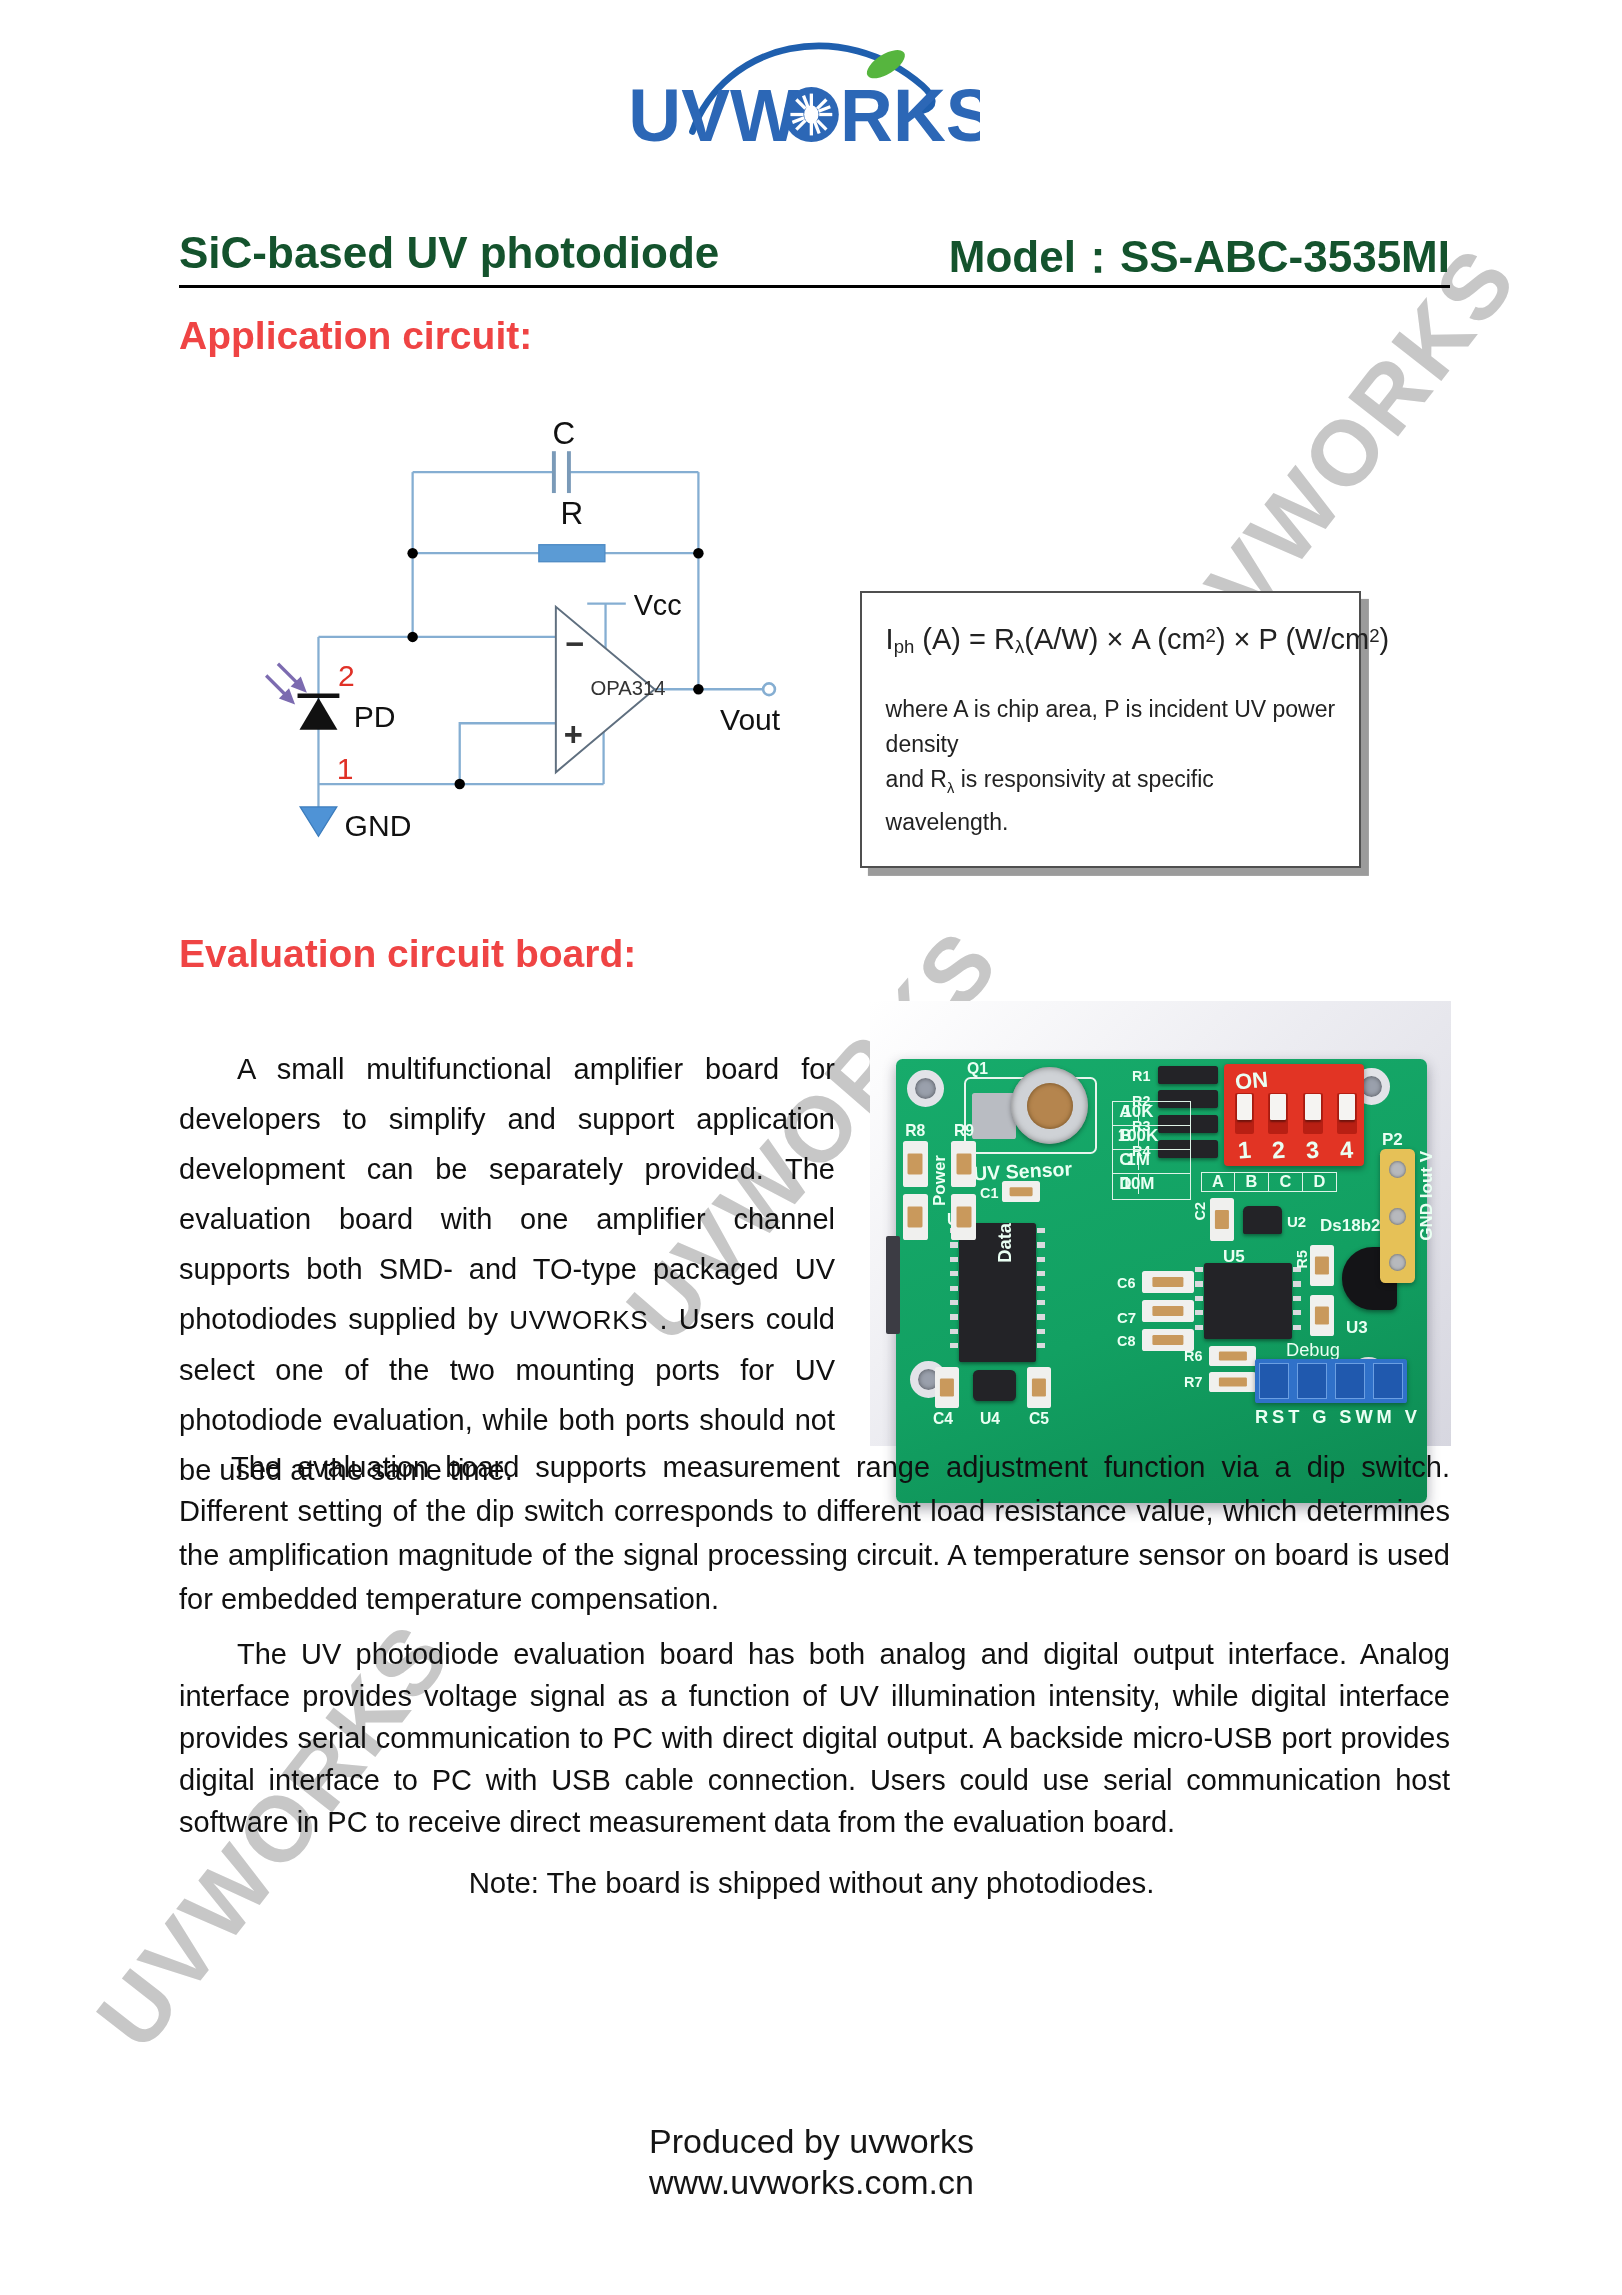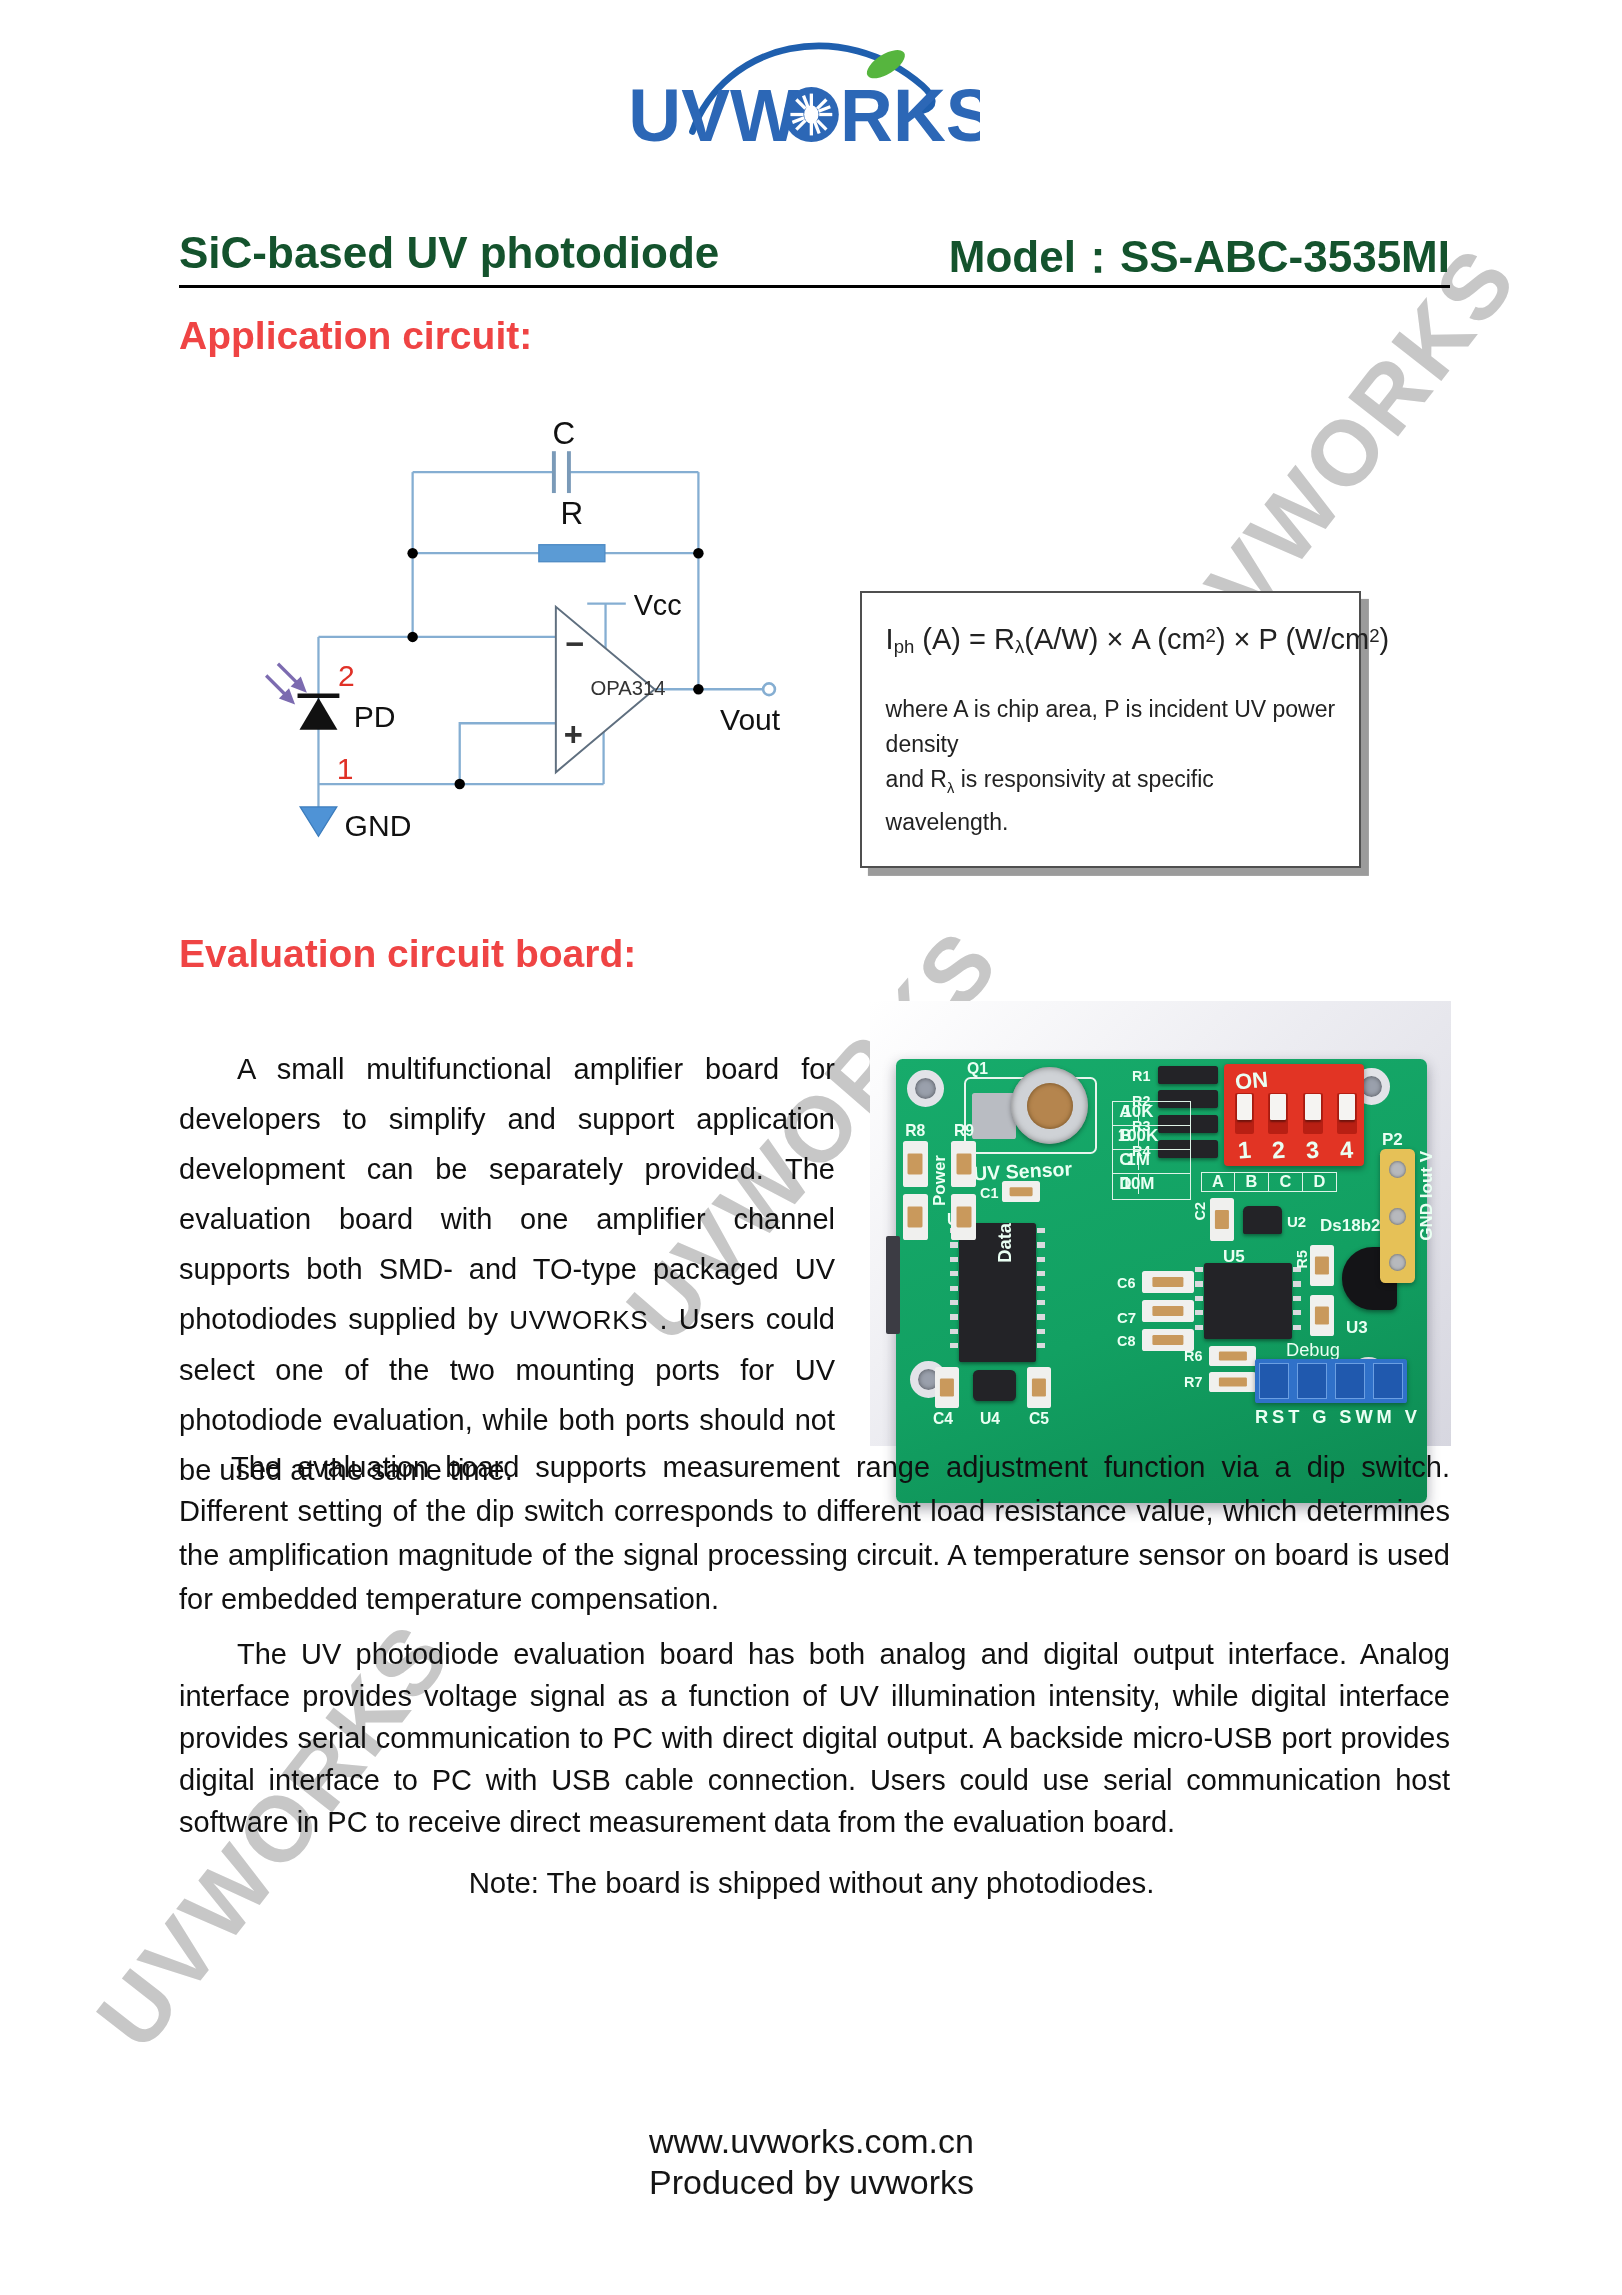--- a/index.html
+++ b/index.html
@@ -373,18 +373,18 @@
 
   <div class="para p1"><span>A small multifunctional amplifier board for developers to simplify and support application development can be separately provided. The evaluation board with one amplifier channel supports both SMD- and TO-type packaged UV photodiodes supplied by </span><span class="brand">UVWORKS</span><span> . Users could select one of the two mounting ports for UV photodiode evaluation, while both ports should not be used at the same time.</span></div>
 
   <div class="para p2">The evaluation board supports measurement range adjustment function via a dip switch. Different setting of the dip switch corresponds to different load resistance value, which determines the amplification magnitude of the signal processing circuit. A temperature sensor on board is used for embedded temperature compensation.</div>
 
   <div class="para p3">The UV photodiode evaluation board has both analog and digital output interface. Analog interface provides voltage signal as a function of UV illumination intensity, while digital interface provides serial communication to PC with direct digital output. A backside micro-USB port provides digital interface to PC with USB cable connection. Users could use serial communication host software in PC to receive direct measurement data from the evaluation board.</div>
 
   <div class="note">Note: The board is shipped without any photodiodes.</div>
 
   <div class="footer">
+    <div>Produced by uvworks</div>
     <div>www.uvworks.com.cn</div>
-    <div>Produced by uvworks</div>
   </div>
 
 </div>
 
 
 </body></html>

